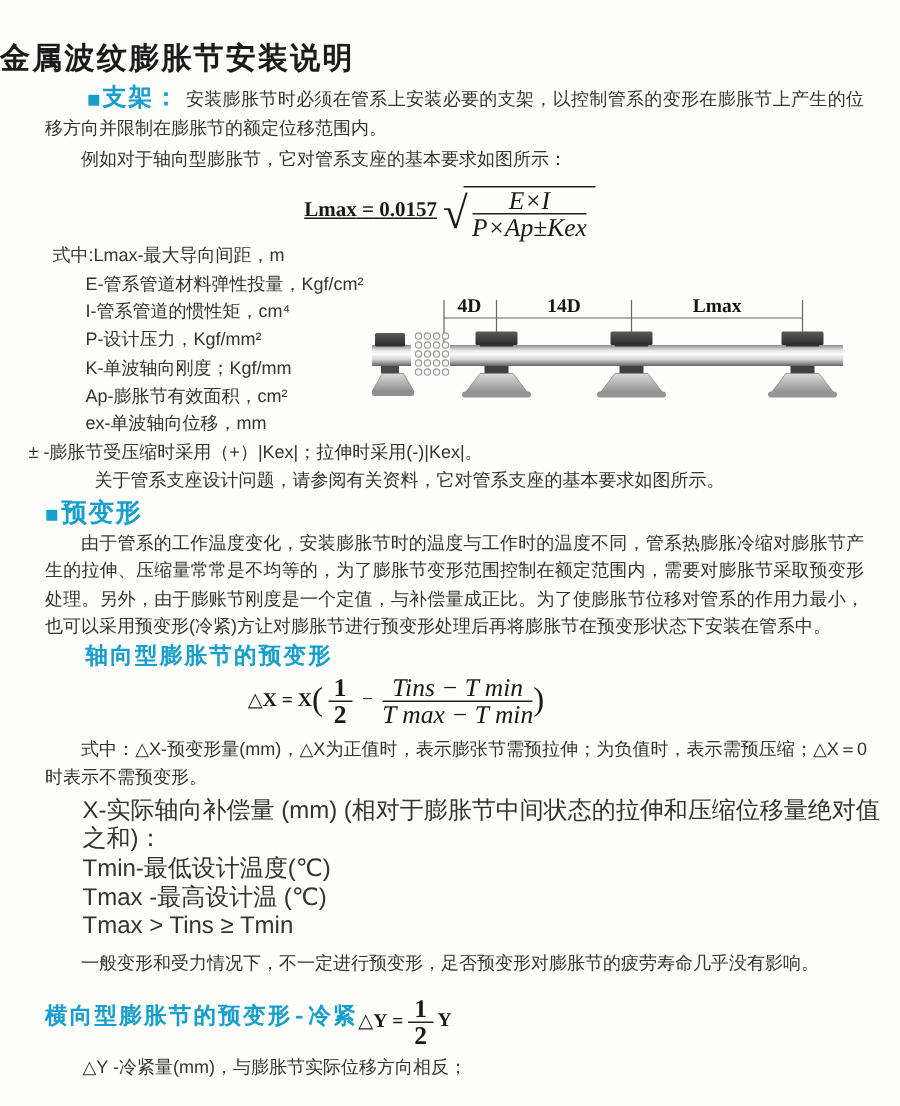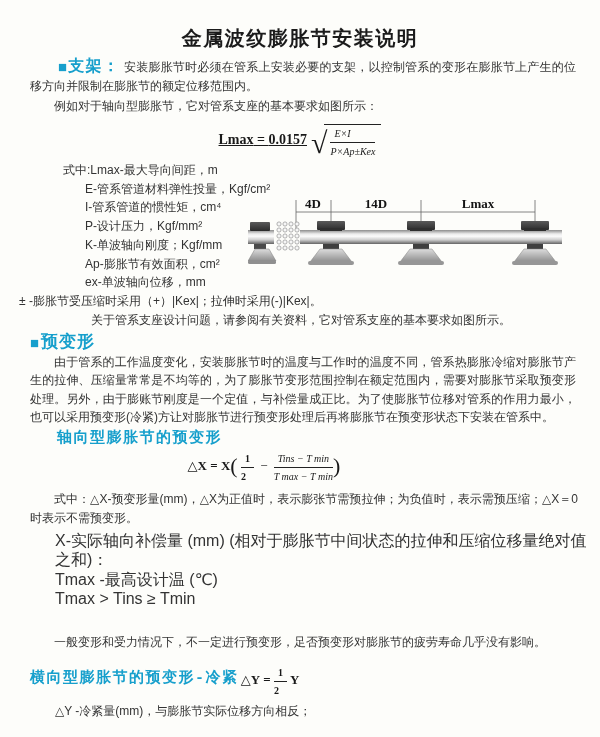--- a/index.html
+++ b/index.html
@@ -4,43 +4,43 @@
 <style>
   :root{ --accent:#169fcc; }
   html,body{margin:0;padding:0;}
   body{
     width:600px;height:737px;background:#fdfdfa;
     font-family:"Liberation Sans","DejaVu Sans",sans-serif;
     color:#333;-webkit-font-smoothing:antialiased;
   }
   .page{position:relative;width:600px;height:737px;overflow:hidden;background:#fdfdfa;}
 
-  .title{position:absolute;top:12px;left:0;width:100%;text-align:center;
+  .title{position:absolute;top:12px;left:0;width:100%;
     font-size:20px;font-weight:700;color:#1b1b1b;letter-spacing:1.5px;}
 
   .para{font-size:12px;line-height:19px;text-align:justify;margin:0;}
   .support-intro{position:absolute;top:56px;left:30px;width:546px;text-indent:28px;}
   .sec-marker{color:var(--accent);font-size:15px;vertical-align:-1px;margin-right:1px;}
   .sec-head{color:var(--accent);font-weight:700;font-size:16px;letter-spacing:1px;margin-right:4px;}
   .support-example{position:absolute;top:97px;left:30px;width:546px;text-indent:24px;}
 
   .formula{font-family:"Liberation Serif","DejaVu Serif",serif;color:#191919;}
   .f1{position:absolute;top:124px;left:0;width:600px;text-align:center;font-size:14px;text-decoration:underline;}
   .f1 .lhs,.f1 .eq,.f1 .coef{font-weight:700;}
   .sqrt{display:inline-flex;align-items:center;margin-left:4px;vertical-align:middle;}
   .sqrt .rad{font-size:30px;font-weight:400;line-height:30px;margin-right:-3px;transform:translateY(2px);}
   .sqrt .content{border-top:1.4px solid #222;padding:2px 6px 0 6px;}
-  .frac{display:inline-block;vertical-align:middle;text-align:left;font-style:italic;font-size:10px;line-height:13px;}
+  .frac{display:inline-block;vertical-align:middle;text-align:center;font-style:italic;font-size:17px;line-height:13px;}
   .frac .num{display:block;border-bottom:1px solid #222;padding:0 4px 2px;}
   .frac .den{display:block;padding-top:2px;}
   .frac.upright{font-style:normal;font-weight:700;}
 
   .defs{position:absolute;top:161px;left:35px;margin:0;padding:0;list-style:none;
     font-size:12px;line-height:18.7px;}
-  .defs li{padding-left:22px;white-space:nowrap;margin-left:28px;}
+  .defs li{padding-left:22px;white-space:nowrap;}
   .defs li.flush{padding-left:0;}
   .defs li.pm{padding-left:0;margin-left:-16px;}
   .defs li.svc{padding-left:0;text-indent:28px;}
 
   .diagram{position:absolute;top:193px;left:248px;}
   .dim-label{font-family:"Liberation Serif","DejaVu Serif",serif;font-weight:700;font-size:13px;fill:#141414;}
 
   .sec2-head{position:absolute;top:330px;left:30px;font-size:17px;font-weight:700;
     color:var(--accent);letter-spacing:1px;}
   .predeform-para{position:absolute;top:353px;left:30px;width:546px;text-indent:24px;line-height:18.4px;}
@@ -197,20 +197,21 @@
     <span class="coef">X</span><span class="paren">(</span>
     <span class="frac upright"><span class="num">1</span><span class="den">2</span></span>
     <span class="op">−</span>
     <span class="frac"><span class="num">Tins − T min</span><span class="den">T max − T min</span></span><span class="paren">)</span>
   </div>
 
   <p class="para explain">式中：△X-预变形量(mm)，△X为正值时，表示膨张节需预拉伸；为负值时，表示需预压缩；△X＝0时表示不需预变形。</p>
 
   <ul class="items">
     <li>X-实际轴向补偿量 (mm) (相对于膨胀节中间状态的拉伸和压缩位移量绝对值之和)：</li>
+    <li>Tmin-最低设计温度(℃)</li>
     <li>Tmax -最高设计温 (℃)</li>
     <li>Tmax &gt; Tins ≥ Tmin</li>
   </ul>
 
   <p class="para note1">一般变形和受力情况下，不一定进行预变形，足否预变形对膨胀节的疲劳寿命几乎没有影响。</p>
 
   <div class="sub-head lateral-head">横向型膨胀节的预变形-冷紧</div>
 
   <div class="formula f3">
     <span class="lhs">△Y</span>

